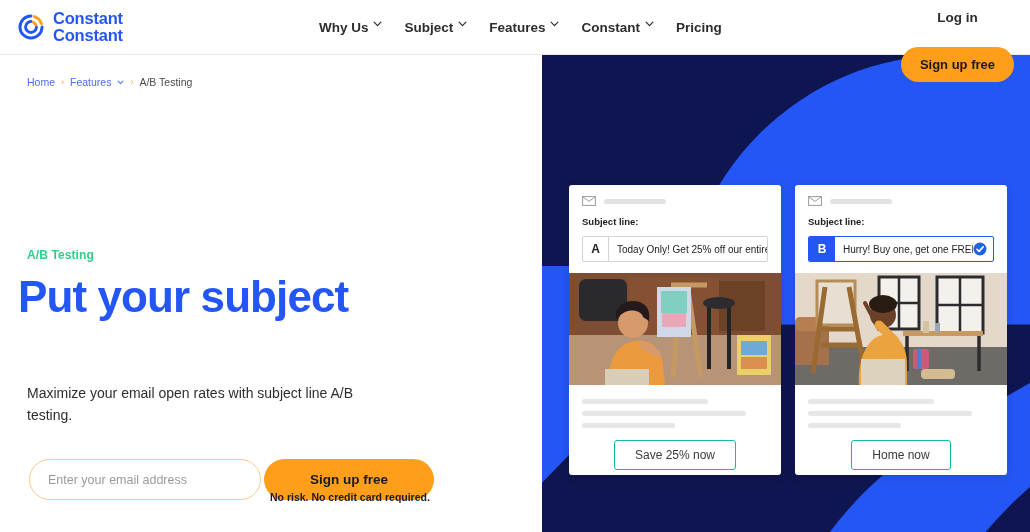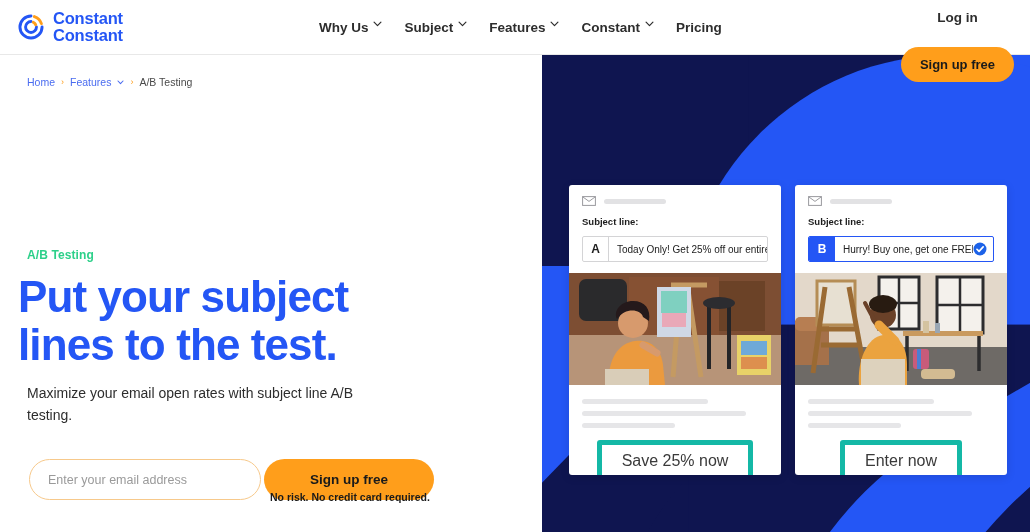--- a/index.html
+++ b/index.html
@@ -177,22 +177,22 @@
   }
 
   .card-photo { width: 100%; height: 112px; display: block; margin-top: 11px; }
   .card-lines { padding: 14px 13px 0 13px; }
   .ln { height: 5px; border-radius: 3px; background: #e6e6e8; margin-bottom: 7px; }
   .ln1 { width: 68%; }
   .ln2 { width: 88%; }
   .ln3 { width: 50%; }
   .card-btn-wrap { display: flex; justify-content: center; margin-top: 12px; }
   .card-btn {
-    border: 5px solid #14b8a6; border-radius: 3px; background: #fff;
-    padding: 7px 20px; font-size: 16px; color: #3a3a3a; cursor: pointer;
+    border: 1px solid #14b8a6; border-radius: 3px; background: #fff;
+    padding: 7px 20px; font-size: 12px; color: #3a3a3a; cursor: pointer;
     font-family: "Liberation Sans", sans-serif; white-space: nowrap;
   }
 </style>
 </head>
 <body>
 
 <div class="header">
 
   <div class="logo-wrap">
     <svg class="logo-mark" viewBox="0 0 32 32">
@@ -256,21 +256,20 @@
         <path d="M1 1.2 L4 4.4 L7 1.2" fill="none" stroke="#4a6cf0" stroke-width="1.3" stroke-linecap="round" stroke-linejoin="round"></path>
       </svg>
     <span class="bc-sep">›</span>
     <span class="bc-current">A/B Testing</span>
   </div>
 
   <div class="eyebrow">A/B Testing</div>
 
   <h1 class="headline">
     <span>Put your subject</span><br>
-    <span>lines to the test.</span>
   </h1>
 
   <p class="subhead">Maximize your email open rates with subject line A/B testing.</p>
 
   <div class="formrow">
     <input class="email-input" type="text" placeholder="Enter your email address" style="">
     <button class="signup-btn">Sign up free</button>
   </div>
 
   <div class="norisk">No risk. No credit card required.</div>
@@ -401,16 +400,16 @@
 
       <rect x="126" y="96" width="34" height="10" rx="4" fill="#d3bb92"></rect>
     </svg>
 
     <div class="card-lines">
       <div class="ln ln1"></div>
       <div class="ln ln2"></div>
       <div class="ln ln3"></div>
     </div>
     <div class="card-btn-wrap">
-      <button class="card-btn">Enter now</button>
+      <button class="card-btn">Home now</button>
     </div>
   </div>
 </div>
 
 </body></html>

